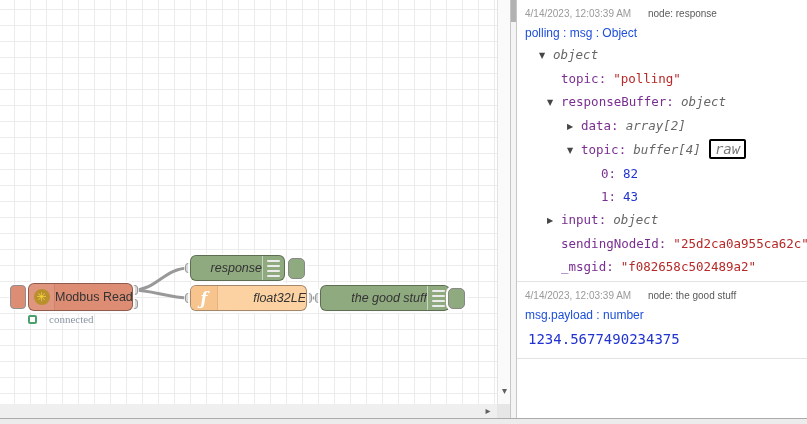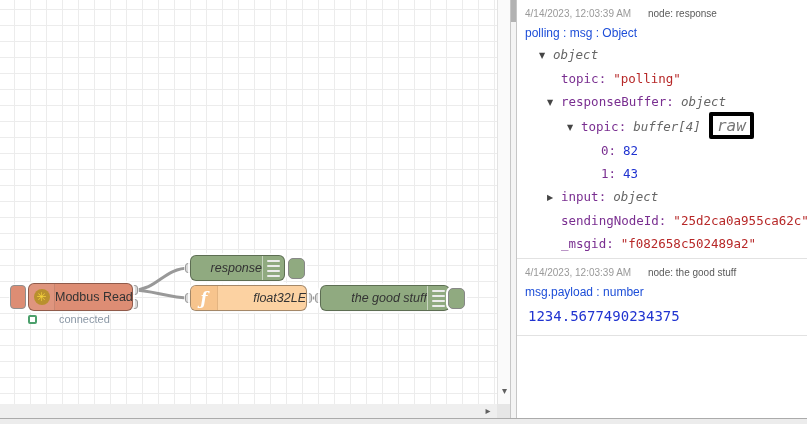--- a/index.html
+++ b/index.html
@@ -57,21 +57,21 @@
   .t-goodstuff { left:448px; top:288px; }
 
   .n-function { left:190px; top:285px; width:117px; height:26px; background:#fcd2a2; }
   .f-box { width:27px; align-self:stretch; display:flex; align-items:center;
            justify-content:center; background:#f6c globals; background:#f7c48d;
            border-right:1px solid rgba(0,0,0,0.08); border-radius:5px 0 0 5px;
            color:#fff; font-family:"DejaVu Serif", serif;
            font-style:italic; font-weight:bold; font-size:16px; }
 
   .status { position:absolute; left:28px; top:313px; display:flex;
-            align-items:center; gap:22px; z-index:4; }
+            align-items:center; gap:12px; z-index:4;font-family:Liberation Serif, serif; }
   .status-icon { width:9px; height:9px; border:2.5px solid #4ca06c;
                  border-radius:2px; background:#fff; }
   .status-text { font-size:11px; color:#8a97a5; }
 
   
   .vscroll { position:absolute; left:497px; top:0; width:13px; height:404px;
              background:#fafafa; border-left:1px solid #e3e3e3; }
   .v-arrow { position:absolute; left:0; bottom:6px; width:13px; text-align:center;
              color:#606060; font-size:10px; line-height:14px; }
   .hscroll { position:absolute; left:0; top:404px; width:497px; height:14px;
@@ -100,22 +100,22 @@
   .tree { font-family:"DejaVu Sans Mono", monospace; font-size:12.5px; }
   .trow { line-height:23px; white-space:nowrap; }
   .i0 { padding-left:14px; } .i1 { padding-left:22px; }
   .i2 { padding-left:42px; } .i3 { padding-left:62px; }
   .caret { display:inline-block; width:14px; font-size:8px; color:#454545;
            vertical-align:1px; font-family:"DejaVu Sans", sans-serif; }
   .tkey { color:#792e90; margin-right:7px; }
   .tval.meta { color:#666; font-style:italic; }
   .tval.str  { color:#b72828; }
   .tval.num  { color:#2033d0; }
-  .raw-badge { margin-left:8px; font-size:16px; font-style:italic; color:#777;
-               border:4px solid #000000; border-radius:2px; padding:0 4px;
+  .raw-badge { margin-left:8px; font-size:14px; font-style:italic; color:#777;
+               border:2px solid #000000; border-radius:2px; padding:0 4px;
                background:#fff; font-family:"DejaVu Sans Mono", monospace; }
   .big-number { font-family:"DejaVu Sans Mono", monospace; font-size:14px;
                 color:#2033d0; padding:6px 0 8px 3px; }
 </style>
 </head>
 <body>
 
 <div class="stage">
 
   <div class="workspace">
@@ -195,20 +195,23 @@
 
       <div class="tree">
         <div class="trow i0">
           <span class="caret">▼</span><span class="tval meta">object</span>
         </div>
         <div class="trow i1">
           <span class="caret"></span><span class="tkey">topic:</span><span class="tval str">"polling"</span>
         </div>
         <div class="trow i1">
           <span class="caret">▼</span><span class="tkey">responseBuffer:</span><span class="tval meta">object</span>
+        </div>
+        <div class="trow i2">
+          <span class="caret">▶</span><span class="tkey">data:</span><span class="tval meta">array[2]</span>
         </div>
         <div class="trow i2">
           <span class="caret">▼</span><span class="tkey">topic:</span><span class="tval meta">buffer[4]</span><span class="raw-badge">raw</span>
         </div>
         <div class="trow i3">
           <span class="caret"></span><span class="tkey">0:</span><span class="tval num">82</span>
         </div>
         <div class="trow i3">
           <span class="caret"></span><span class="tkey">1:</span><span class="tval num">43</span>
         </div>

